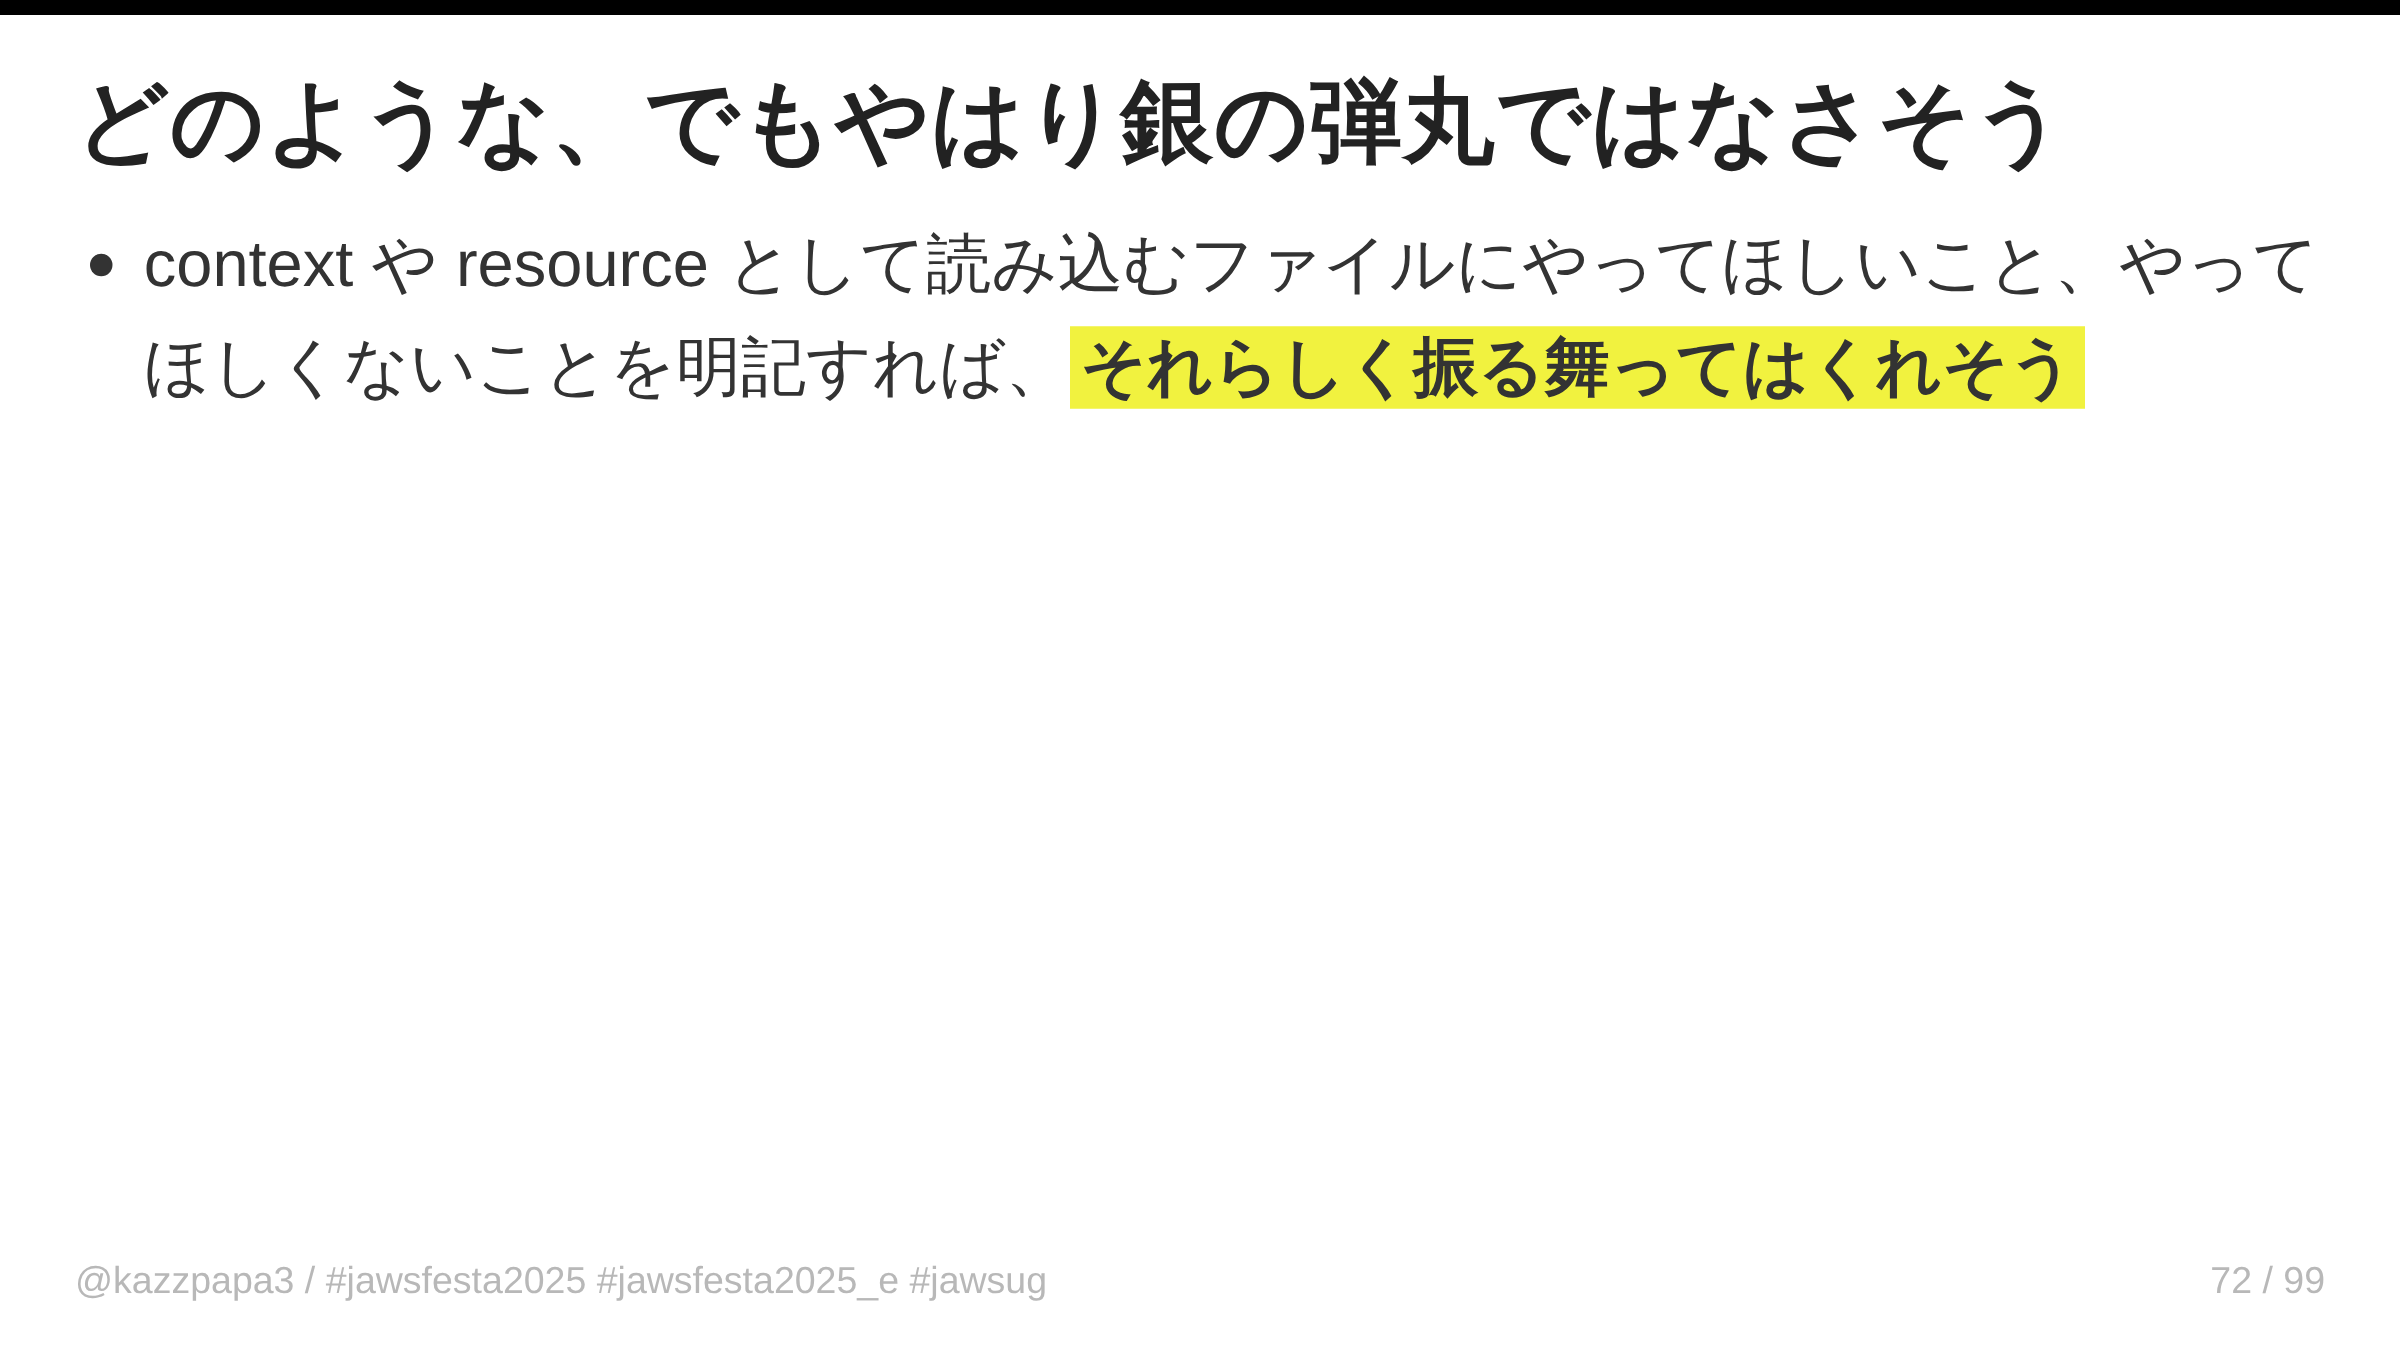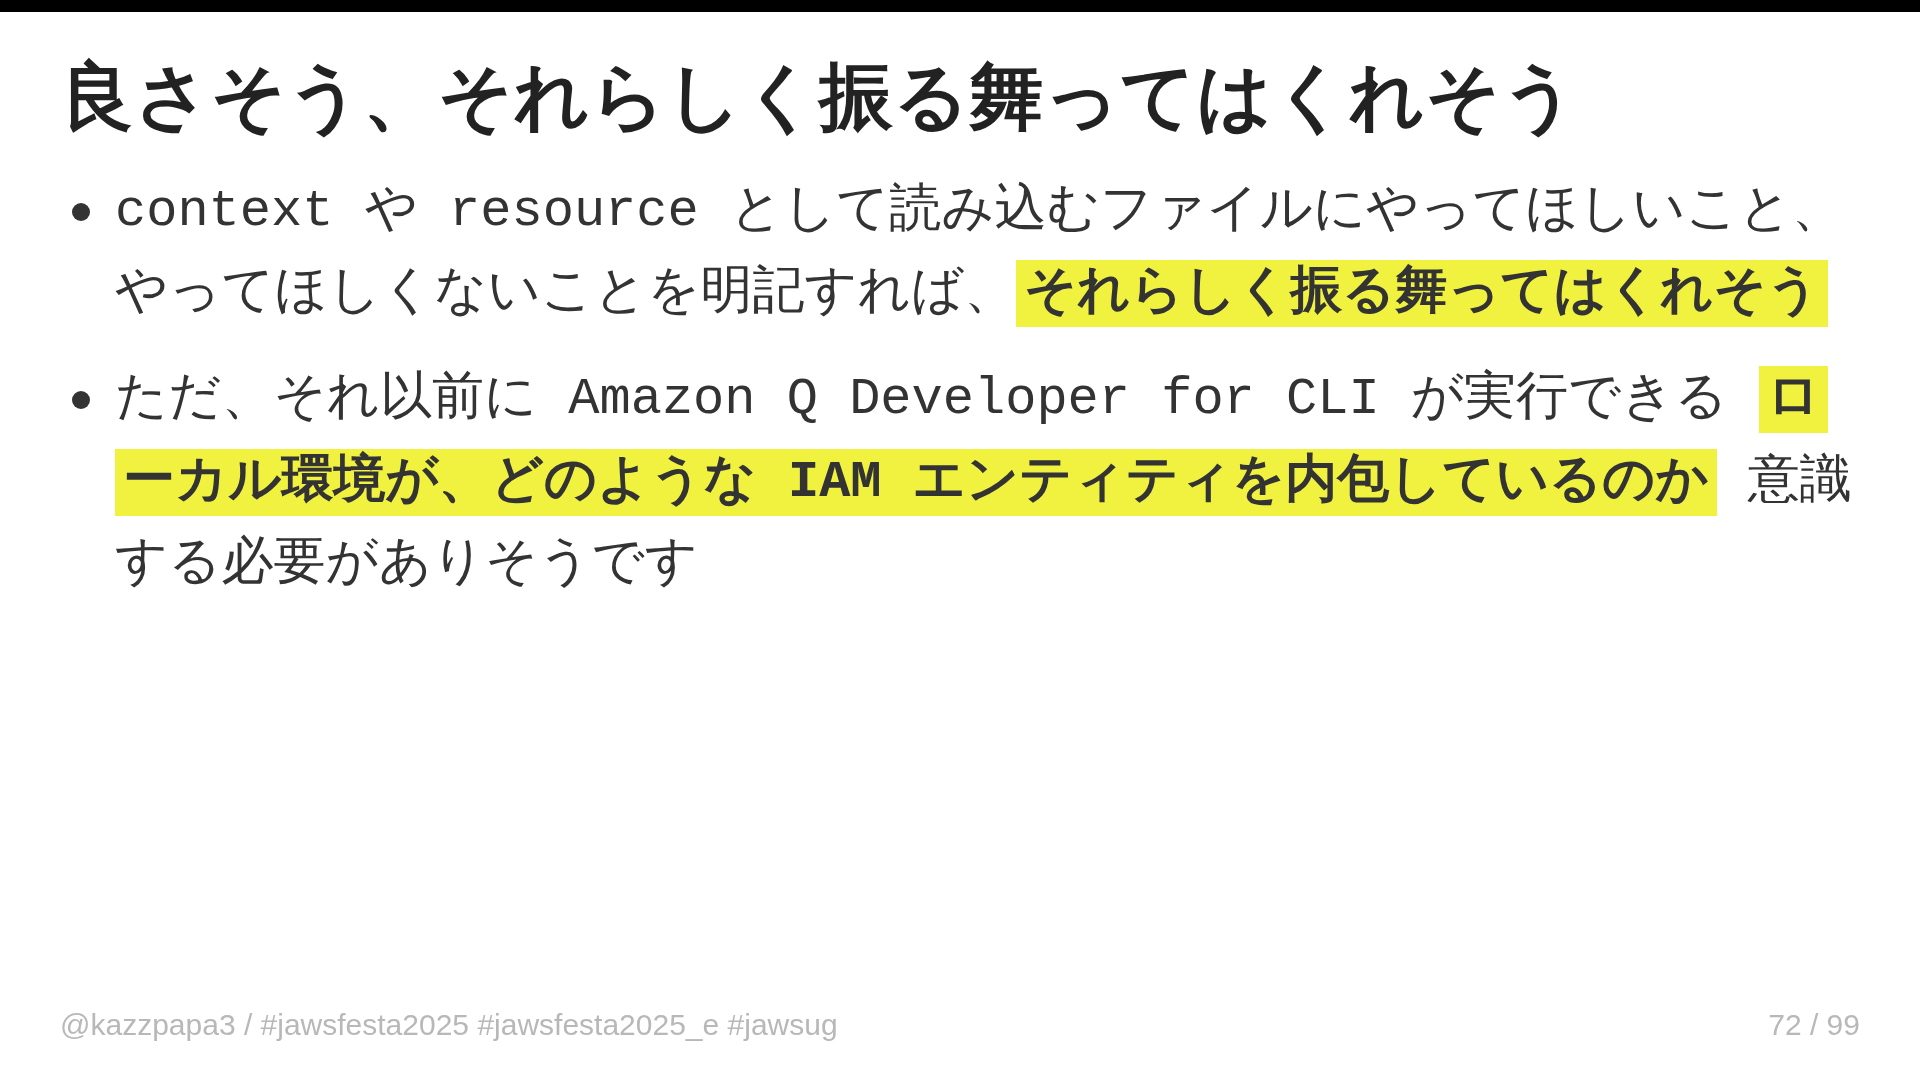--- a/index.html
+++ b/index.html
@@ -29,21 +29,21 @@
     letter-spacing: 0.5px;
   }
   ul.bullets {
     list-style: none;
     margin: 0; padding: 0;
     font-size: 52px;
     line-height: 1.58;
     color: var(--body-c, #333333);
   }
   ul.bullets li { position: relative; margin: 0 0 24px 0; }
-  li.level-1 { padding-left: 55px; font-family: Liberation Mono, monospace; }
+  li.level-1 { padding-left: 55px; }
   li.level-1::before {
     content: "";
     position: absolute; left: 12px; top: 32px;
     width: 18px; height: 18px; border-radius: 50%;
     background: var(--body-c, #333333);
   }
   li.level-2 { padding-left: 120px; }
   li.level-2::before {
     content: "";
     position: absolute; left: 72px; top: 33px;
@@ -69,25 +69,24 @@
     color: var(--footer-c, #b8b8b8);
   }
 </style>
 </head>
 <body>
 
 <div class="top-bar"></div>
 
 <div class="slide">
 
-  <h1 class="title">良さそう、それらしく振る舞ってはくれそう</h1>
+  <h1 class="title">どのような、でもやはり銀の弾丸ではなさそう</h1>
 
   <ul class="bullets" id="bullet-list">
       <li class="level-1"><span class="plain">context や resource として読み込むファイルにやってほしいこと、やってほしくないことを明記すれば、</span><span class="hl">それらしく振る舞ってはくれそう</span></li>
-      <li class="level-1"><span class="plain">ただ、それ以前に Amazon Q Developer for CLI が実行できる </span><span class="hl">ローカル環境が、どのような IAM エンティティを内包しているのか</span><span class="plain"> 意識する必要がありそうです</span></li>
     </ul>
 
   <div class="footer">
     <span class="footer-left">@kazzpapa3 / #jawsfesta2025 #jawsfesta2025_e #jawsug</span>
     <span class="footer-right">72 / 99</span>
   </div>
 
 </div>
 
 </body></html>

